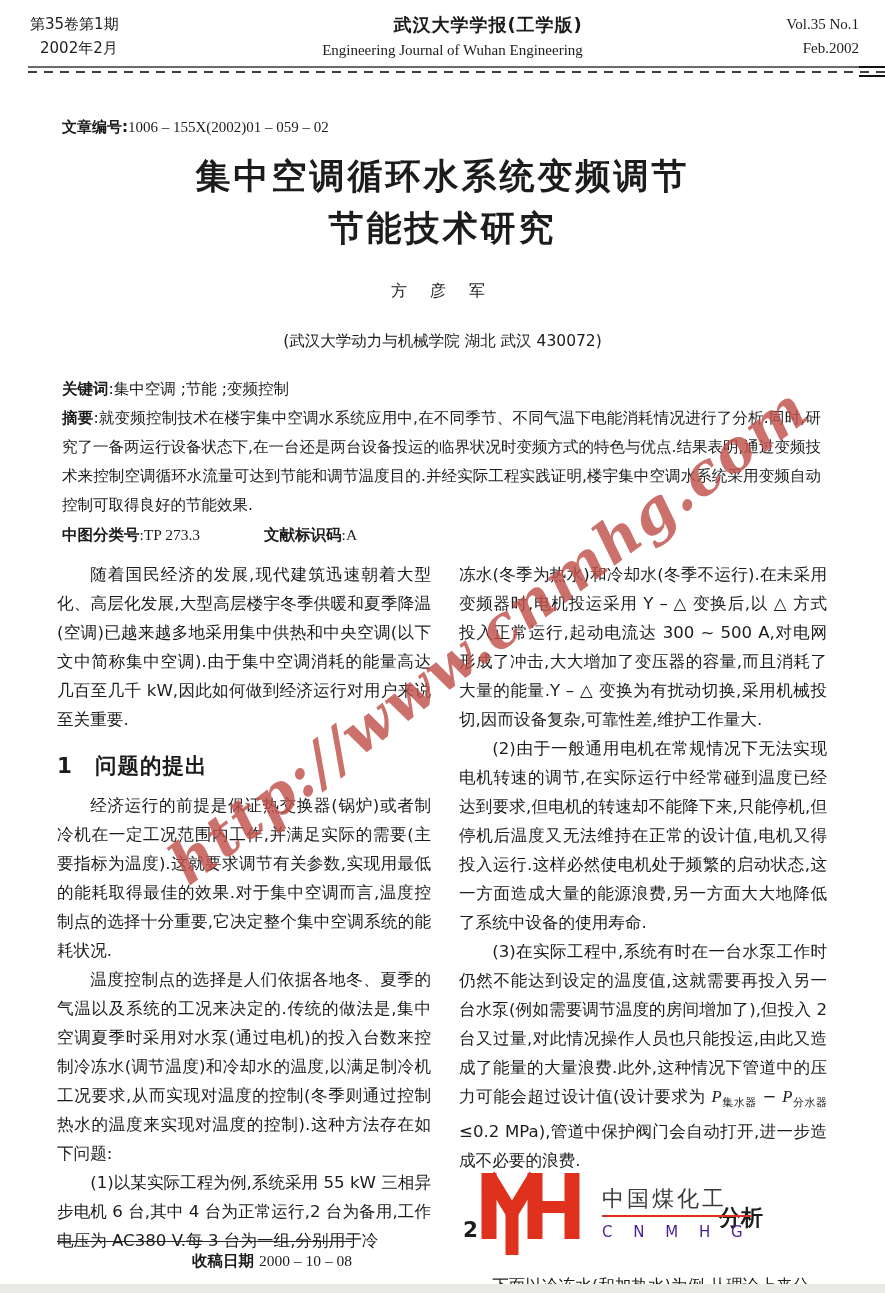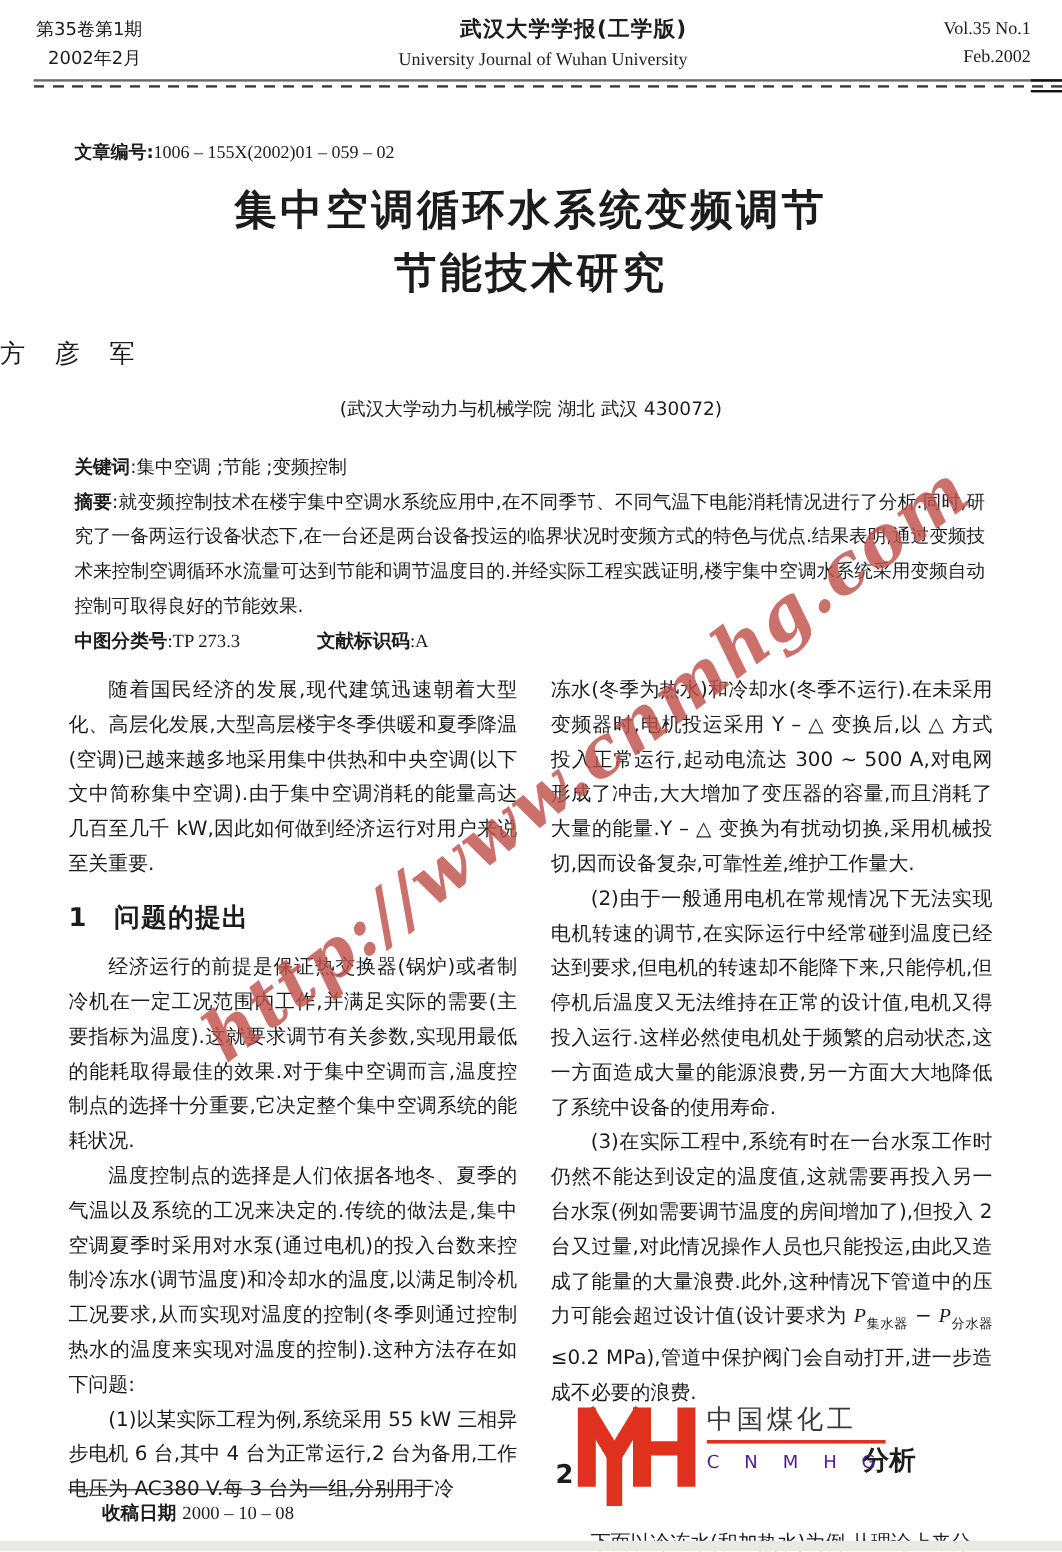--- a/index.html
+++ b/index.html
@@ -20,22 +20,22 @@
   .jrule .dash{margin-top:3px;height:2.5px;
     background:repeating-linear-gradient(90deg,#3c3c3c 0 9px,transparent 9px 16px);}
   .jrule .cap{position:absolute;right:0;top:0;width:26px;height:7px;
     border-top:2.5px solid #111;border-bottom:2.5px solid #111;background:transparent;}
   
   .artnum{position:absolute;top:118px;left:62px;font-size:15px;}
   .artnum b{font-weight:bold;}
   .artnum .val{font-family:"Liberation Serif","DejaVu Serif",serif;}
   .title{position:absolute;top:150px;left:0;right:0;text-align:center;font-weight:bold;
     font-size:35px;line-height:52px;letter-spacing:3px;}
-  .author{position:absolute;top:281px;left:0;right:0;text-align:left;
-    font-size:21px;letter-spacing:9px;}
+  .author{position:absolute;top:281px;left:0;right:0;text-align:center;
+    font-size:16px;letter-spacing:9px;}
   .affil{position:absolute;top:331px;left:0;right:0;text-align:center;font-size:15.5px;}
   
   .meta{position:absolute;top:375px;left:62px;right:64px;font-size:15.5px;line-height:29px;}
   .meta p{margin:0;text-align:justify;}
   .meta b{font-weight:bold;}
   .meta .sp{display:inline-block;width:64px;}
   .meta .val{font-family:"Liberation Serif","DejaVu Serif",serif;}
   
   .columns{position:absolute;top:560px;left:57px;right:58px;display:flex;gap:28px;}
   .col{font-size:16.6px;line-height:29px;text-align:justify;}
@@ -44,27 +44,27 @@
   .col p{margin:0;text-indent:2em;}
   .col p.noindent{text-indent:0;}
   .h1{font-weight:bold;font-size:21.5px;margin:17px 0 11px 0;text-indent:0;letter-spacing:1px;}
   .h1 .num{margin-right:22px;}
   .var{font-family:"Liberation Serif","DejaVu Serif",serif;font-style:italic;}
   sub{font-size:11px;}
   
   .section2{position:relative;height:94px;margin-top:2px;}
   .section2 .num{position:absolute;left:4px;top:38px;font-weight:bold;font-size:21.5px;}
   .section2 .suffix{position:absolute;left:260px;top:26px;font-weight:bold;font-size:22px;}
-  .logo{position:absolute;left:22px;top:-6px;display:flex;align-items:flex-start;gap:8px;background:transparent;}
+  .logo{position:absolute;left:22px;top:-6px;display:flex;align-items:center;gap:21px;background:transparent;}
   .logo-text .cn{font-size:22px;color:#3a3a3a;letter-spacing:3px;line-height:26px;}
   .logo-text .rule{height:2.5px;background:#e0301e;margin:3px 0 4px 0;}
   .logo-text .en{font-size:15px;color:#4c1d95;letter-spacing:8px;line-height:22px;}
   
   .footnote{position:absolute;left:57px;top:1241px;width:295px;border-top:1.5px solid #2a2a2a;padding-top:9px;}
-  .footnote .inner{padding-left:28px;font-size:15.5px;}
+  .footnote .inner{padding-left:28px;font-size:15.5px;text-align:right;}
   .footnote b{font-weight:bold;}
   .footnote .val{font-family:"Liberation Serif","DejaVu Serif",serif;}
   
   .watermark{position:absolute;left:100px;top:608px;width:760px;text-align:center;
     transform:rotate(-37deg);transform-origin:center;
     font-family:"DejaVu Serif","Liberation Serif",serif;font-weight:bold;font-style:italic;
     font-size:58px;letter-spacing:2px;color:rgba(193,80,76,0.82);pointer-events:none;white-space:nowrap;}
   .bottom-band{position:absolute;left:0;right:0;bottom:0;height:9px;background:#e9e9e6;}
 </style>
 </head>
@@ -72,21 +72,21 @@
 
 <div class="page">
 
   <div class="jheader">
     <div class="jh-left">
       <div class="l1">第35卷第1期</div>
       <div class="l2">2002年2月</div>
     </div>
     <div class="jh-center">
       <div class="l1">武汉大学学报(工学版)</div>
-      <div class="l2">University Journal of Wuhan University</div>
+      <div class="l2">Engineering Journal of Wuhan Engineering</div>
     </div>
     <div class="jh-right">
       <div class="l1">Vol.35 No.1</div>
       <div class="l2">Feb.2002</div>
     </div>
   </div>
   <div class="jrule">
     <div class="solid"></div>
     <div class="dash"></div>
     <div class="cap"></div>

